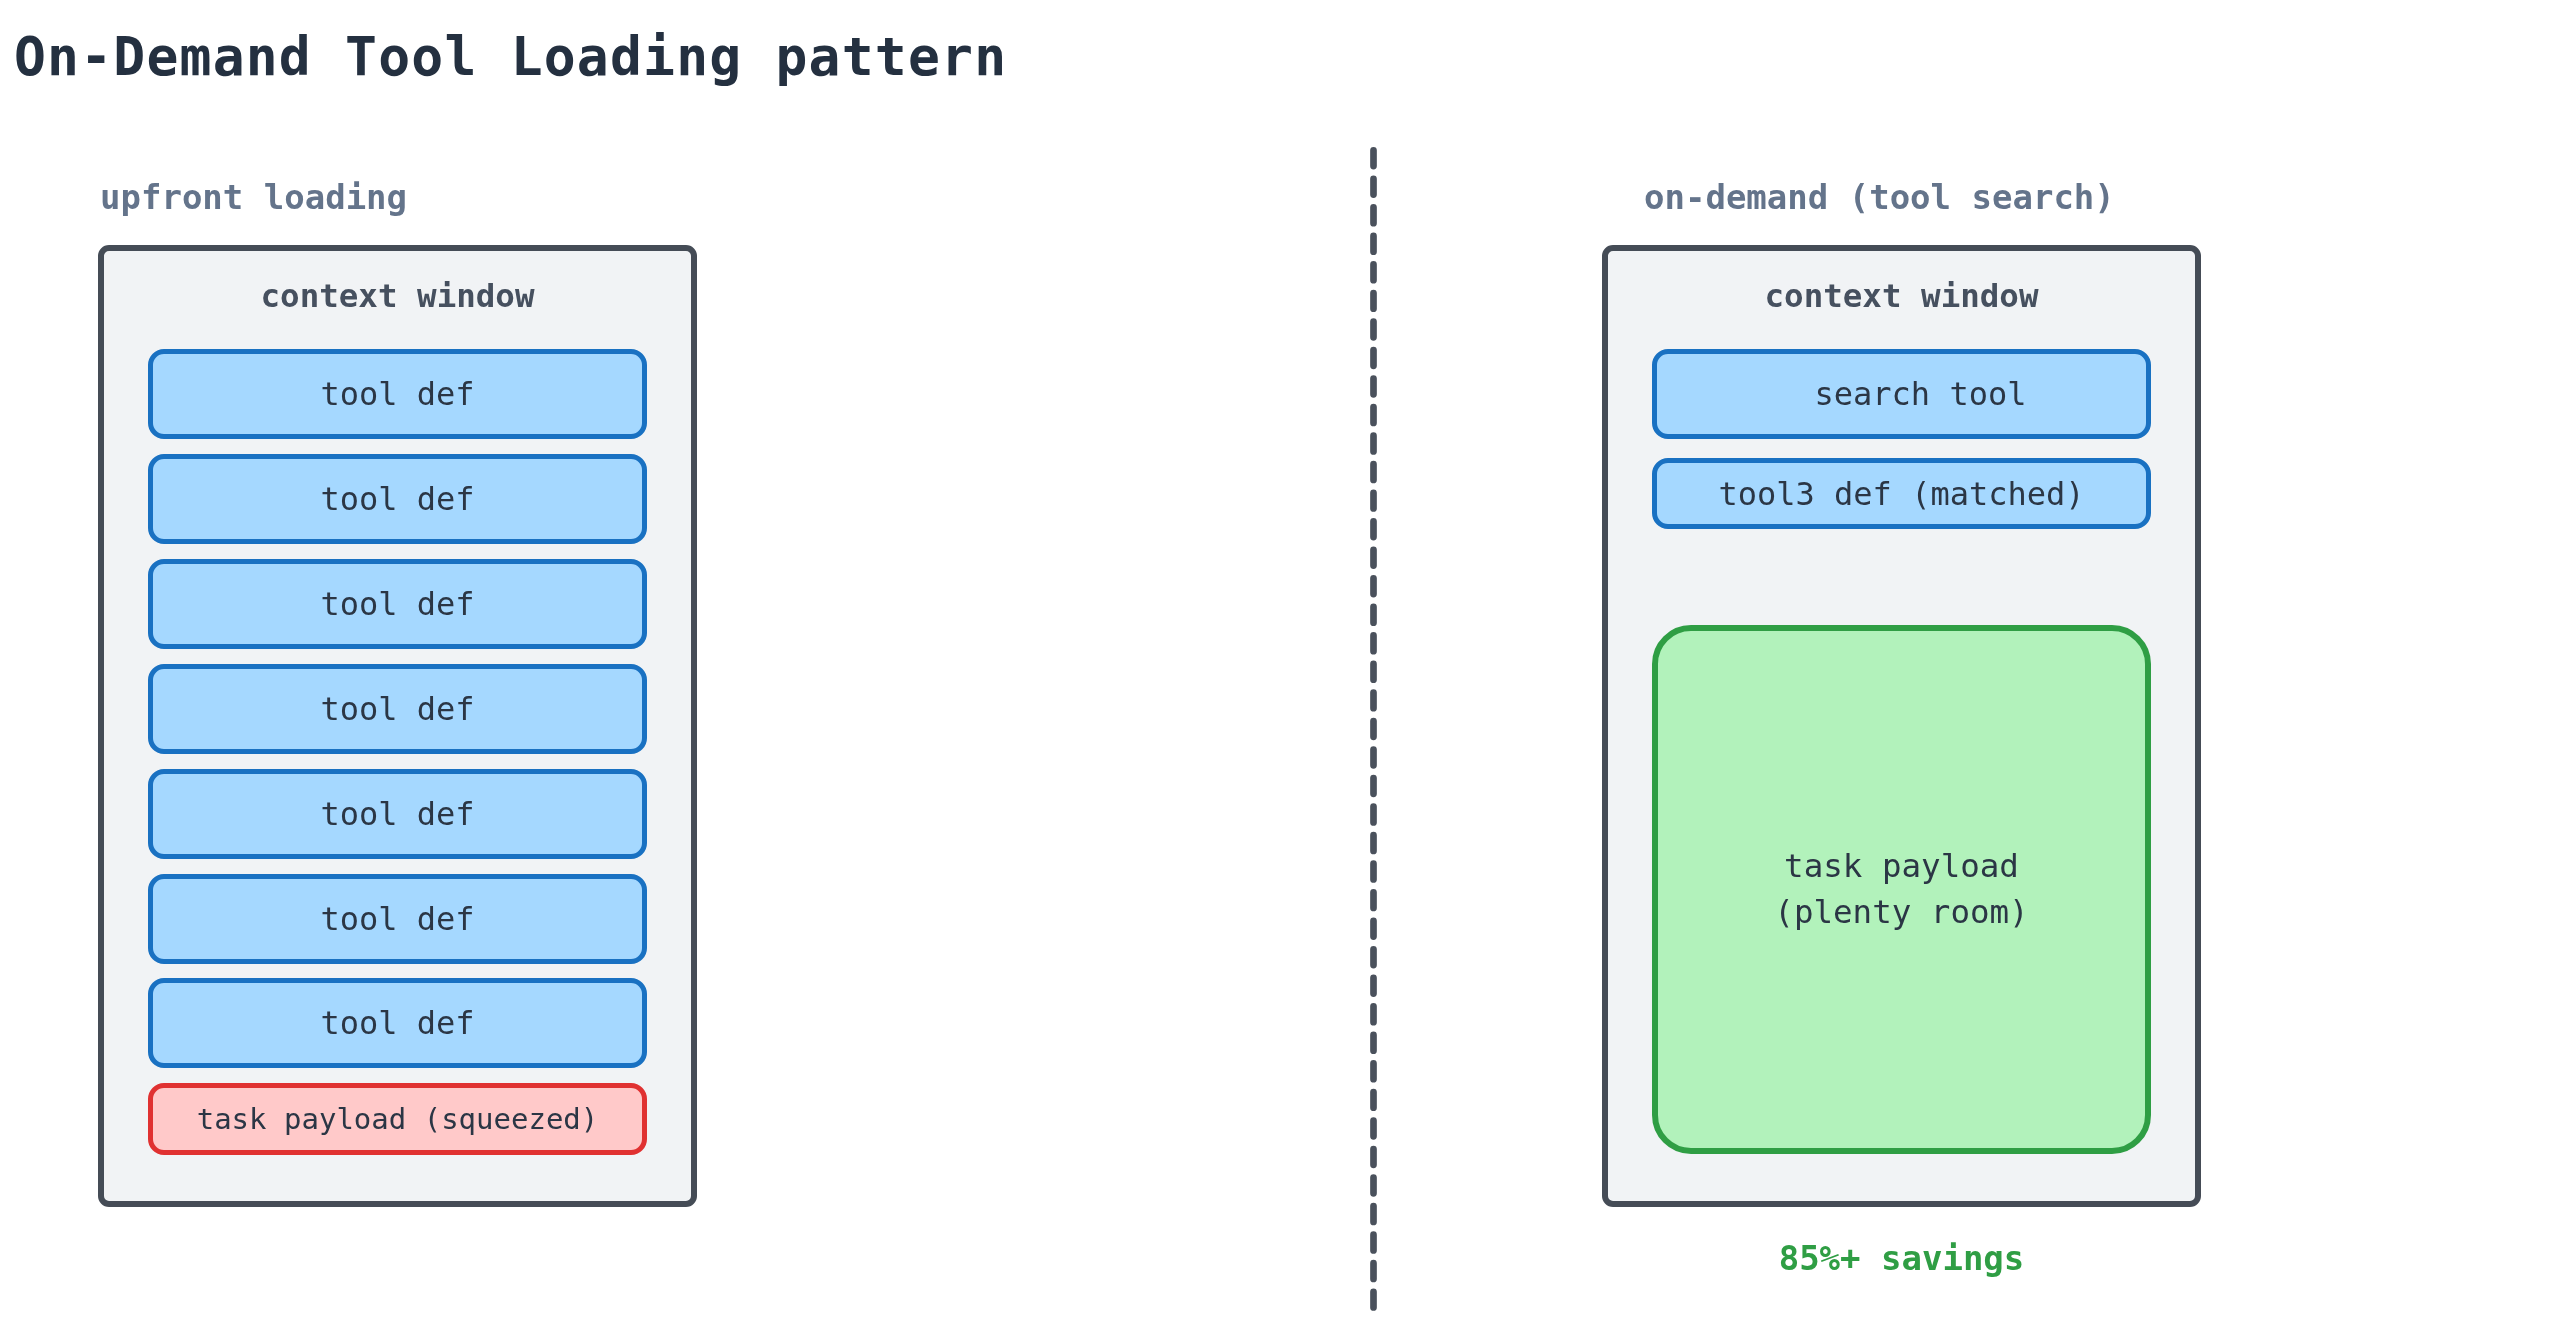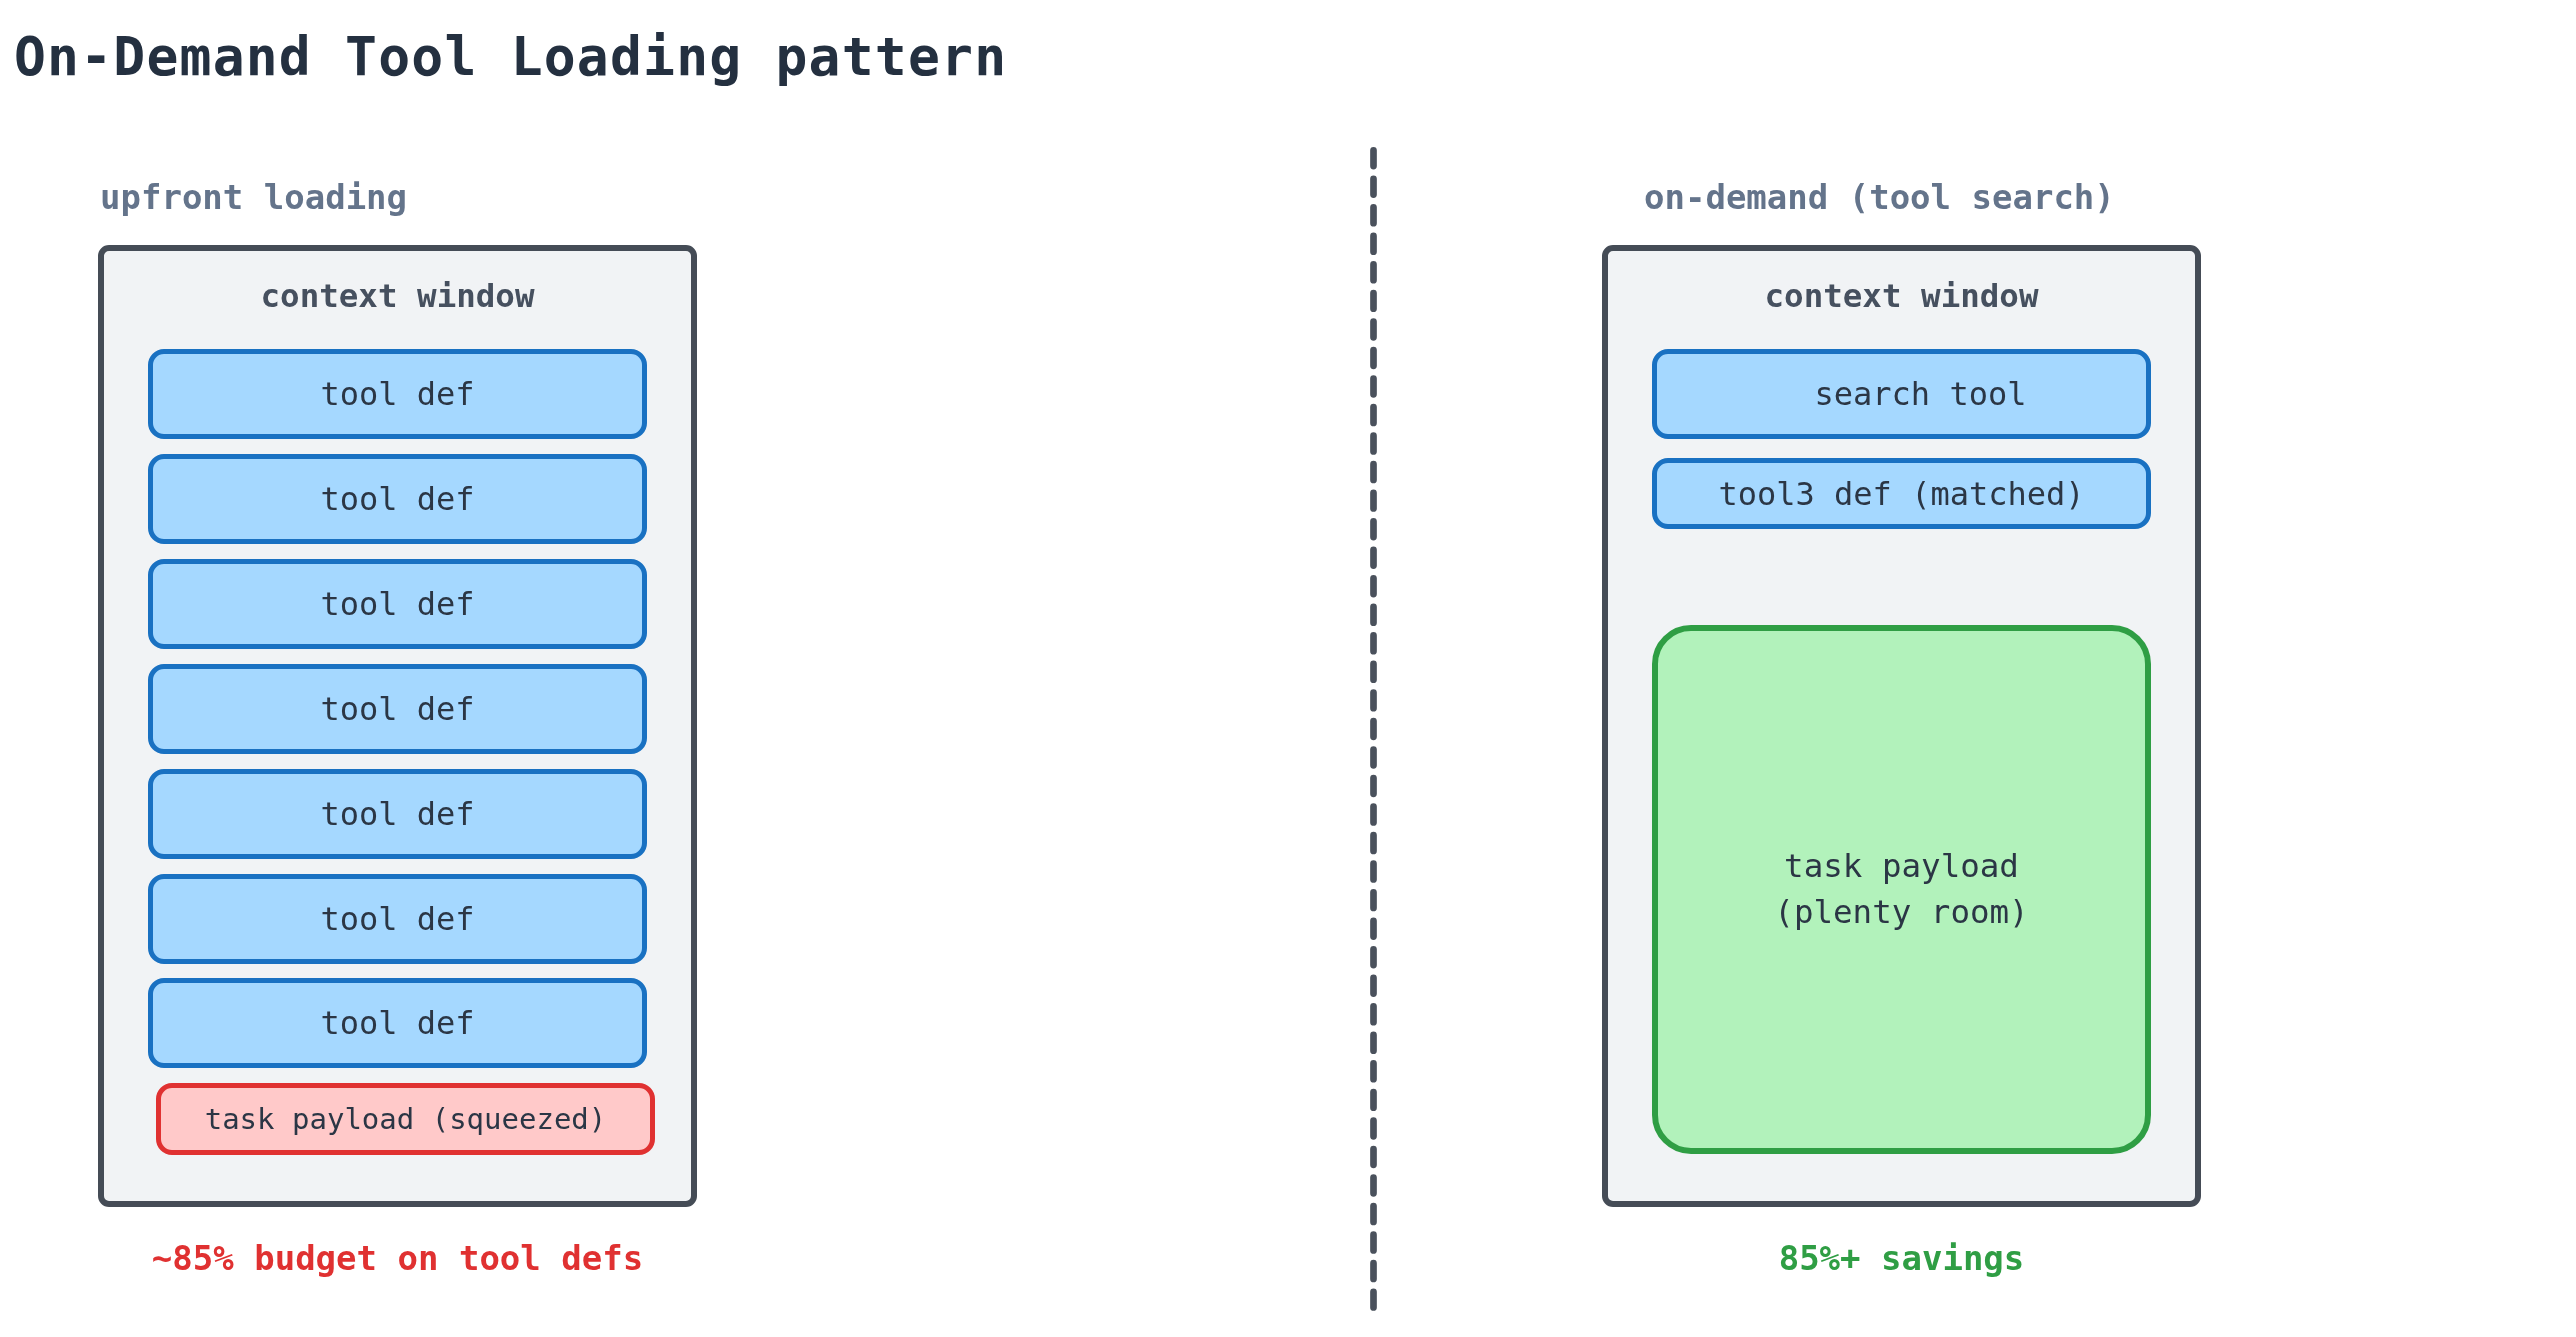--- a/index.html
+++ b/index.html
@@ -78,21 +78,20 @@
     border-radius: 16px;
     height: 90px;
   }
   .box.red {
     background: var(--red-fill, #ffc9c9);
     border: 5.5px solid var(--red-border, #e03131);
     border-radius: 16px;
     height: 72px;
     top: 832px;
     font-size: 29px;
-    margin-left: 8px;
   }
   .box.green {
     background: var(--green-fill, #b2f2bb);
     border: 6.1px solid var(--green-border, #2f9e44);
     border-radius: 39px;
     top: 374px;
     height: 529px;
     flex-direction: column;
     line-height: 1.4;
     font-size: 32.5px;
@@ -135,21 +134,20 @@
         <div class="box blue" style="top: 203px;">tool def</div>
         <div class="box blue" style="top: 308px;">tool def</div>
         <div class="box blue" style="top: 413px;">tool def</div>
         <div class="box blue" style="top: 518px;">tool def</div>
         <div class="box blue" style="top: 623px;">tool def</div>
         <div class="box blue" style="top: 727px;">tool def</div>
       </div>
     <div class="box red">task payload (squeezed)</div>
   </div>
 
-  <div class="caption left">~85% budget on tool defs</div>
 
   <svg class="divider" viewBox="0 0 28 1932" aria-hidden="true">
     <line x1="14" y1="12" x2="14" y2="1920" stroke="var(--divider, #4a515c)" stroke-width="11" stroke-linecap="round" stroke-dasharray="26 21"></line>
   </svg>
 
   <div class="panel-label right">on-demand (tool search)</div>
 
   <div class="context-container right">
     <div class="window-title">context window</div>
     <div class="box blue" style="top:98px;padding-left:38px;">search tool</div>

